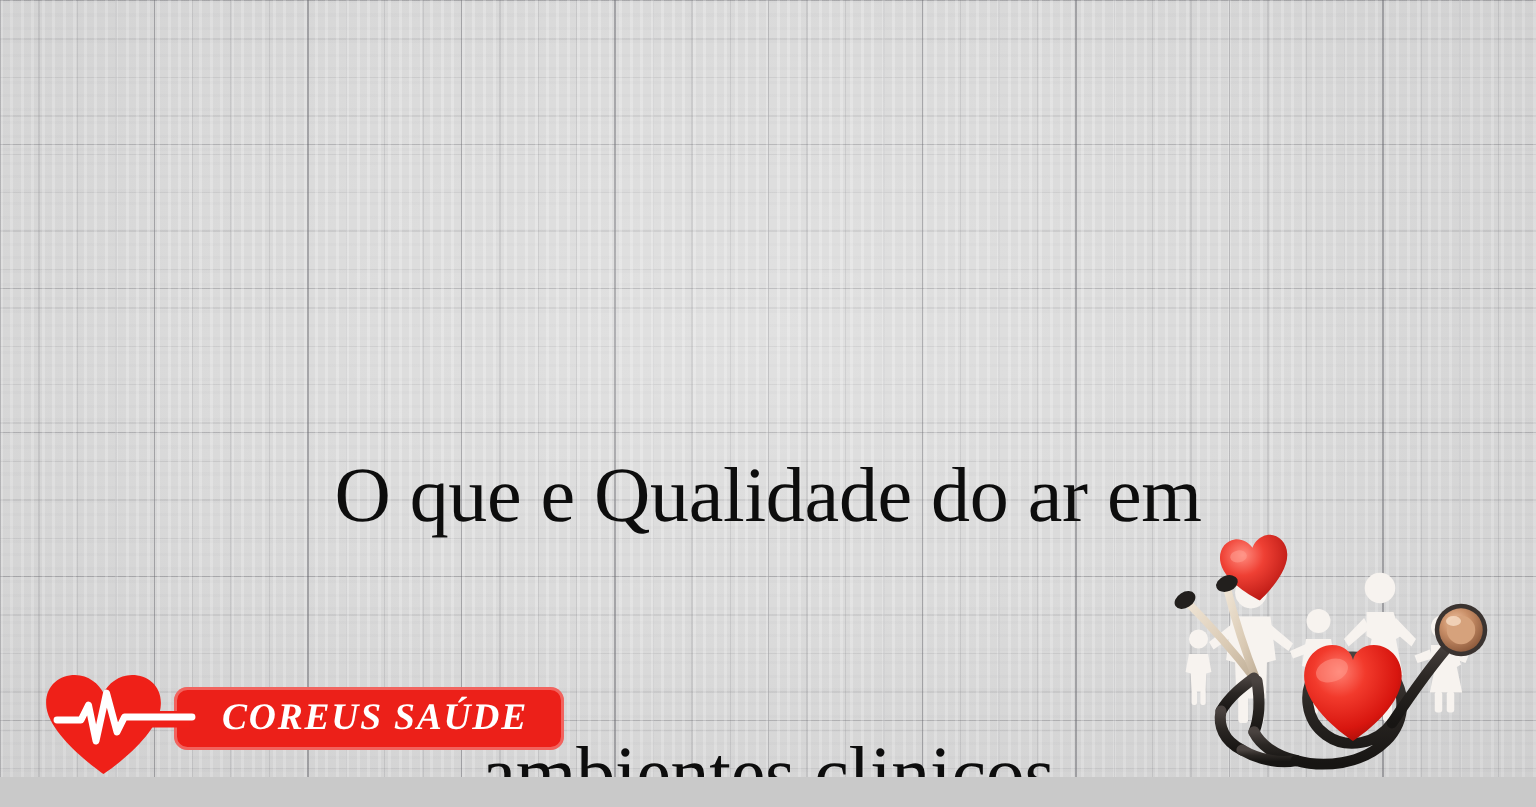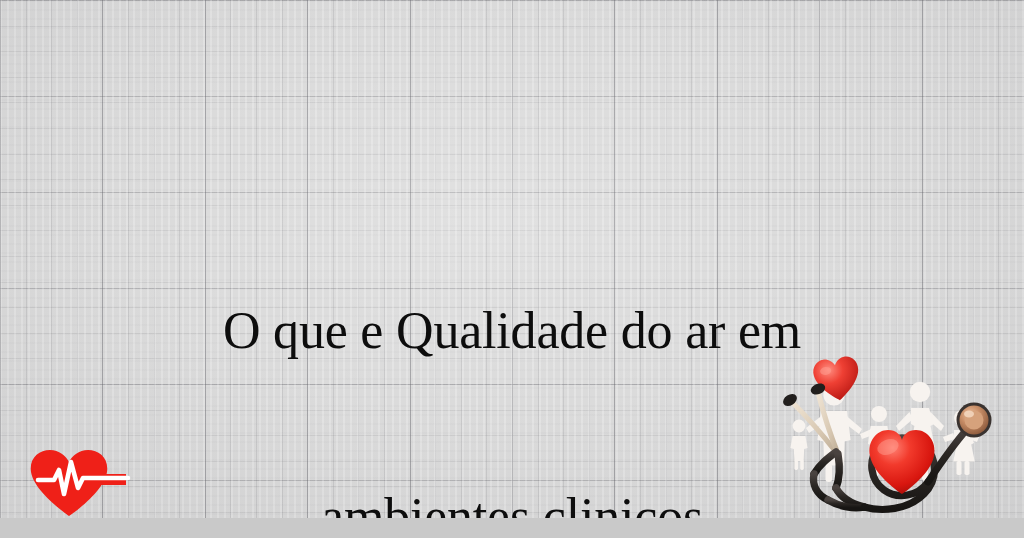--- a/index.html
+++ b/index.html
@@ -126,20 +126,23 @@
   <div class="grid-layer grid-texture"></div>
   <div class="grid-layer vignette"></div>
 
   <div id="headline">
     <span class="line">O que e Qualidade do ar em</span>
     <span class="line">ambientes clinicos</span>
   </div>
 
   <div id="brand">
 
+    <div id="brand-badge">
+      <div id="brand-wordmark">COREUS SAÚDE</div>
+    </div>
 
     <svg id="brand-heart" width="120" height="70" viewBox="0 0 120 70" aria-hidden="true">
       <path d="M41 68 C 41 68, 6 44, 3 24 C 1 10, 11 2, 22 2 C 31 2, 38 8, 41 14
                C 44 8, 51 2, 60 2 C 71 2, 81 10, 79 24 C 77 39, 56 58, 41 68 Z" fill="#ef2018"></path>
       <rect x="62" y="26" width="36" height="11" fill="#ef2018"></rect>
       <path d="M10 32 L26 32 L31 22 L36 46 L43 14 L50 40 L55 30 L100 30" fill="none" stroke="#ffffff" stroke-width="4.6" stroke-linecap="round" stroke-linejoin="round"></path>
     </svg>
   </div>
 
   <div id="artwork">

